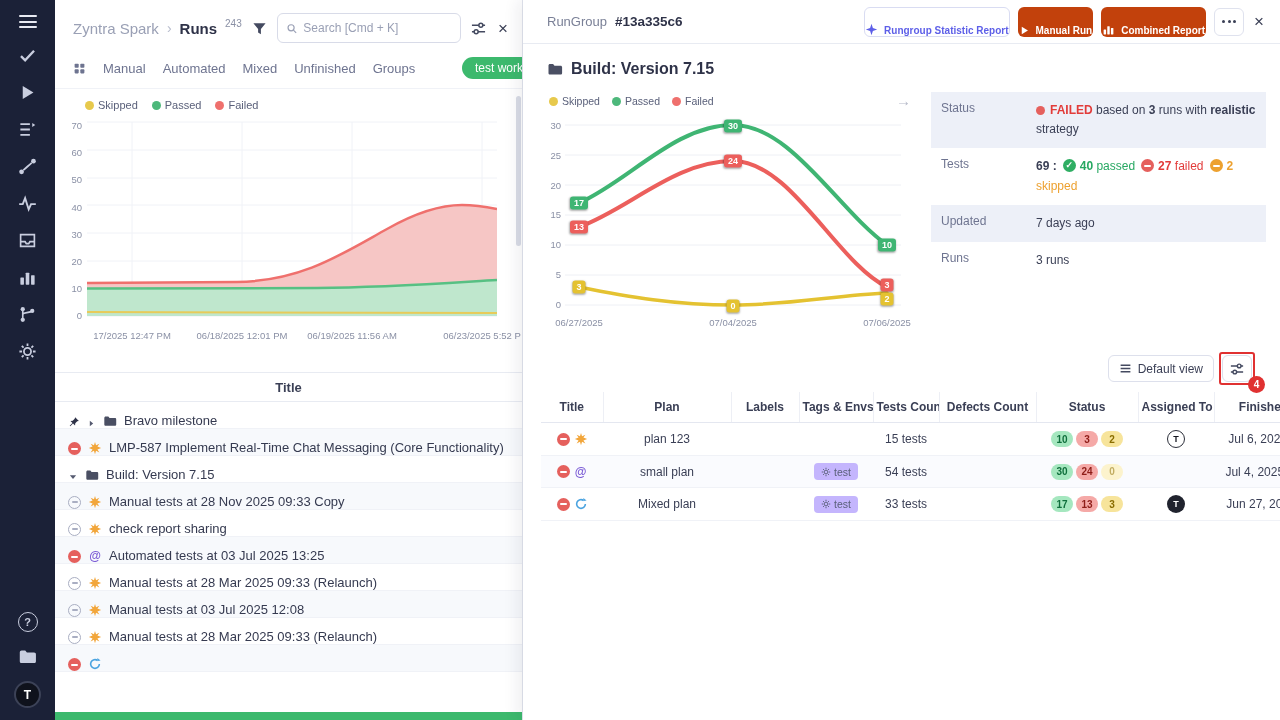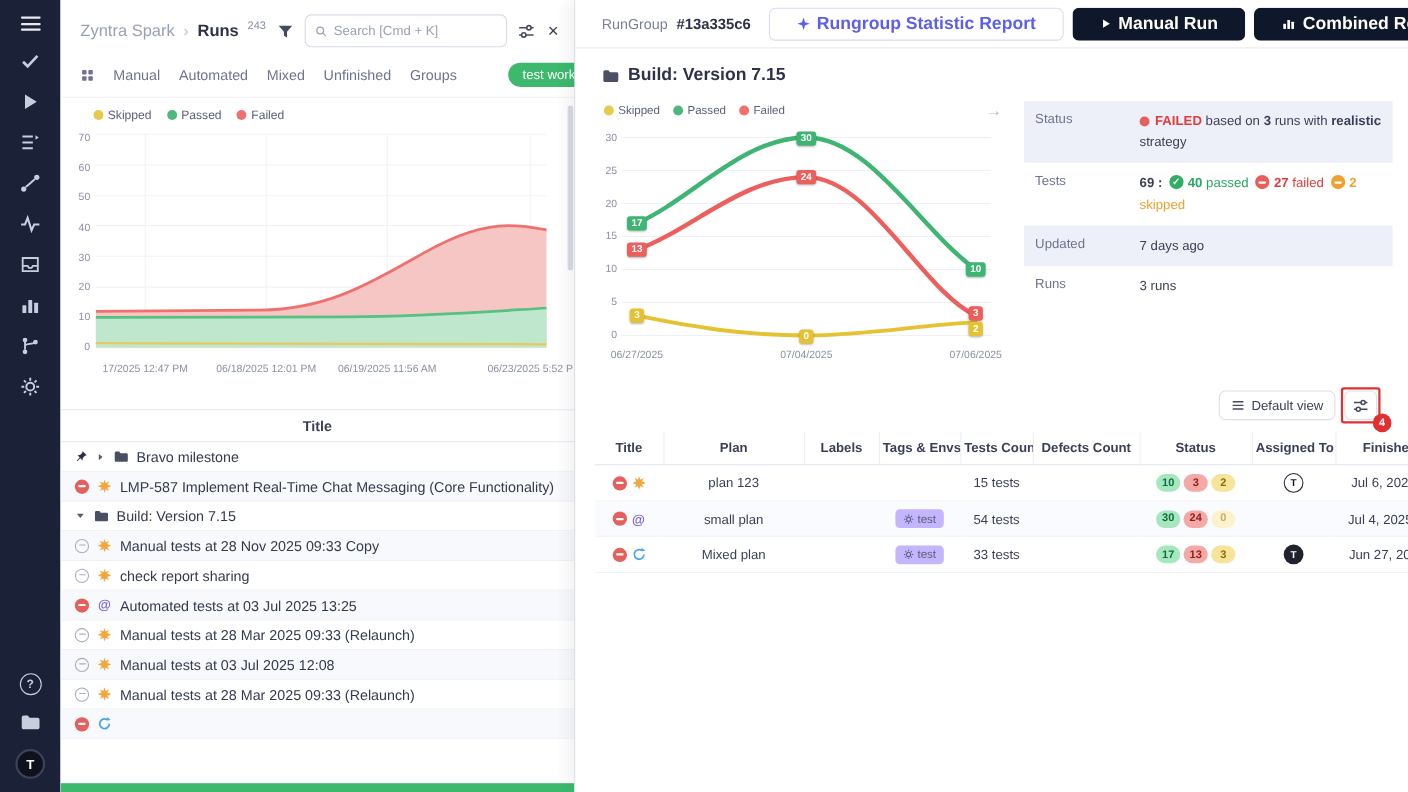--- a/index.html
+++ b/index.html
@@ -52,21 +52,21 @@
 .c1-grid{display:flex}
 .c1-ylabels{width:22px;height:200px;display:flex;flex-direction:column;justify-content:space-between;
   font-size:9.5px;color:#8a90a5;text-align:right;padding-right:5px}
 .c1-ylabels div{line-height:1;transform:translateY(2px)}
 .c1-xlabels{position:relative;height:15px;font-size:9.5px;color:#8a90a5;margin-left:22px}
 .c1-xlabels span{position:absolute;transform:translateX(-50%);white-space:nowrap;top:11px}
 
 .list-header{margin-top:38px;border-top:1px solid #e8ebf2;border-bottom:1px solid #e8ebf2;height:30px;
   display:flex;align-items:center;justify-content:center;font-size:13px;font-weight:bold;color:#3a3f55;flex-shrink:0}
 .run-list{overflow:hidden}
-.lrow{height:27px;display:flex;align-items:center;gap:7px;padding-left:13px;font-size:13px;color:#353a50;
+.lrow{height:27px;display:flex;align-items:flex-end;gap:7px;padding-left:13px;font-size:13px;color:#353a50;
   border-bottom:1px solid #f0f2f7;cursor:pointer;white-space:nowrap;overflow:hidden}
 .lrow:nth-child(even){background:#f7f9fc}
 .st-circle{width:13px;height:13px;border-radius:50%;position:relative;flex-shrink:0}
 .st-fail{background:#e5605d}
 .st-fail::after{content:"";position:absolute;left:3px;right:3px;top:5.5px;height:2px;background:#fff;border-radius:1px}
 .st-neutral{border:1.5px solid #a9aec2}
 .st-neutral::after{content:"";position:absolute;left:2.5px;right:2.5px;top:4.2px;height:1.5px;background:#a9aec2;border-radius:1px}
 .origin{width:14px;height:14px;flex-shrink:0}
 .o-manual{color:#f2a63b}
 .o-auto{width:14px;flex-shrink:0;color:#7c5cd6;font-weight:bold;font-size:12px;line-height:14px;text-align:center}
@@ -79,24 +79,24 @@
 .scroll-thumb{position:absolute;right:1px;top:96px;width:5px;height:150px;background:#d9dce6;border-radius:3px}
 
 
 .detail-panel{flex:1;position:relative;background:#fff;box-shadow:-6px 0 14px rgba(30,35,60,.07);
   display:flex;flex-direction:column;overflow:hidden}
 .detail-header{height:44px;flex-shrink:0;display:flex;align-items:center;gap:8px;padding:0 14px 0 24px;
   border-bottom:1px solid #e8ebf2}
 .rg-label{font-size:13px;color:#7a8097}
 .rg-id{font-size:13.5px;font-weight:bold;color:#2e3248}
 .dh-spacer{flex:1}
-.btn{display:inline-flex;align-items:center;gap:6px;height:30px;padding:0 24px;border-radius:6px;
-  font-size:16px;font-weight:600;cursor:pointer;border:1px solid transparent;font-family:inherit;white-space:nowrap}
+.btn{display:inline-flex;align-items:flex-end;gap:6px;height:30px;padding:0 0;border-radius:6px;
+  font-size:10px;font-weight:600;cursor:pointer;border:1px solid transparent;font-family:inherit;white-space:nowrap}
 .btn-outline{background:#fff;border-color:#d9dcf2;color:#5d5fe8}
-.btn-primary{background:#0f172a;color:#fff}
+.btn-primary{background:#c2410c;color:#fff}
 .btn-dots{width:30px;height:28px;background:#fff;border:1px solid #dfe2ee;border-radius:6px;
   display:flex;align-items:center;justify-content:center;gap:2.5px;cursor:pointer}
 .btn-dots i{width:3px;height:3px;border-radius:50%;background:#3a3f55}
 
 .detail-title{display:flex;align-items:center;gap:8px;padding:16px 0 4px 24px;font-size:16px;font-weight:bold;color:#2e3248}
 
 .detail-body{display:flex;padding:8px 14px 0 20px;gap:16px}
 .chart2-block{width:372px;flex-shrink:0}
 .legend2{display:flex;gap:12px;align-items:center;font-size:10.5px;color:#5a607a;padding:2px 4px 0 6px}
 .c2-plot{position:relative;width:366px;height:198px;margin-top:8px}

